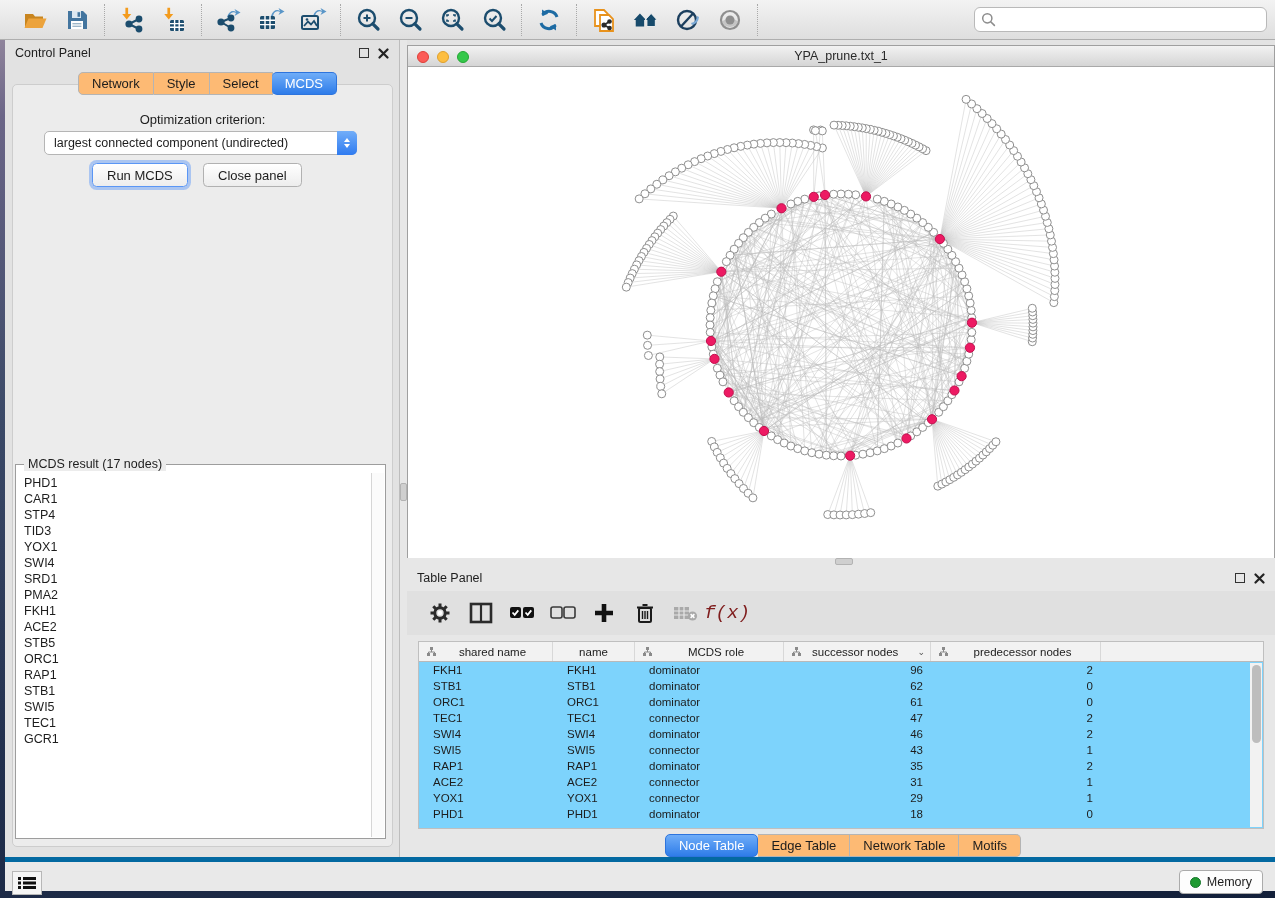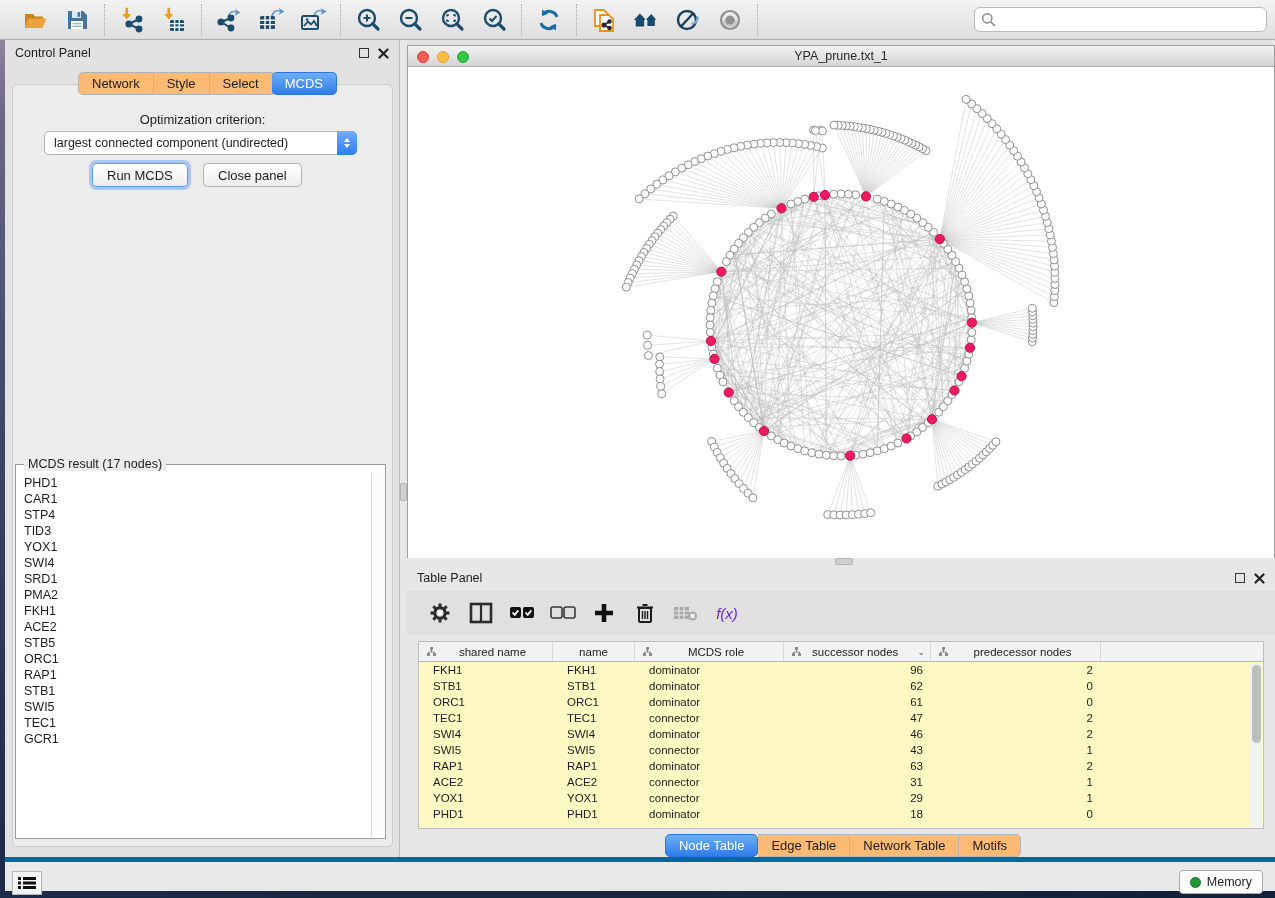--- a/index.html
+++ b/index.html
@@ -58,22 +58,22 @@
   #net-titlebar{position:absolute;left:0;top:0;right:0;height:21px;background:linear-gradient(#f2f2f2,#d5d5d5);
                 border-bottom:1px solid #a9a9a9;display:flex;align-items:center;justify-content:center;font-size:12.5px;color:#2a2a2a}
   .lights{position:absolute;left:9px;top:4.5px;display:flex;gap:8px}
   .light{width:12px;height:12px;border-radius:50%}
   #net-canvas{position:absolute;left:0;top:21px}
   
   #table-panel{left:407px;top:565px;width:868px;height:292px;background:#e7e7e7}
   #tp-toolbar{position:absolute;left:0;top:26px;right:0;height:44px;background:#e0e0e0;display:flex;align-items:center;gap:15px;padding-left:20px}
   .tpb{width:26px;height:26px;display:flex;align-items:center;justify-content:center;cursor:pointer}
   .tpb.dis{cursor:default}
-  #fx{font-family:Liberation Sans, sans-serif;font-style:italic;font-size:15px;color:#6d28d9}
-  #ntable{position:absolute;left:11px;top:76px;width:846px;height:188px;background:#fef9c3;border:1px solid #bfbfbf}
+  #fx{font-family:Liberation Mono, monospace;font-style:italic;font-size:19px;color:#7f1d1d}
+  #ntable{position:absolute;left:11px;top:76px;width:846px;height:188px;background:#7dd3fc;border:1px solid #bfbfbf}
   #thead{position:absolute;left:0;top:0;right:0;height:20px;background:#f2f2f2;border-bottom:1px solid #b9b9b9;display:flex}
   .hc{display:flex;align-items:center;gap:5px;font-size:11.5px;border-right:1px solid #d8d8d8;padding-left:8px;color:#1c1c1c}
   .hc .lbl{flex:1;text-align:center;padding-right:8px}
   .sortch{font-size:9px;color:#555;padding-right:5px}
   #tbody{position:absolute;left:0;top:20px;right:0;bottom:0;overflow:hidden}
   .trow{display:flex;height:16px;align-items:center}
   .td{font-size:11.5px;padding-left:14px;white-space:nowrap;overflow:hidden}
   .td.num{text-align:right;padding-left:0;padding-right:8px}
   .c0{width:134px}.c1{width:82px}.c2{width:149px}.c3{width:147px}.c4{width:170px}.c5{flex:1}
   #tscroll{position:absolute;right:1px;top:21px;width:12px;bottom:1px;background:#f2f2f2}
@@ -1274,21 +1274,21 @@
           <div class="td c1">SWI5</div>
           <div class="td c2">connector</div>
           <div class="td c3 num">43</div>
           <div class="td c4 num">1</div>
           <div class="td c5"></div>
         </div>
         <div class="trow">
           <div class="td c0">RAP1</div>
           <div class="td c1">RAP1</div>
           <div class="td c2">dominator</div>
-          <div class="td c3 num">63</div>
+          <div class="td c3 num">35</div>
           <div class="td c4 num">2</div>
           <div class="td c5"></div>
         </div>
         <div class="trow">
           <div class="td c0">ACE2</div>
           <div class="td c1">ACE2</div>
           <div class="td c2">connector</div>
           <div class="td c3 num">31</div>
           <div class="td c4 num">1</div>
           <div class="td c5"></div>

